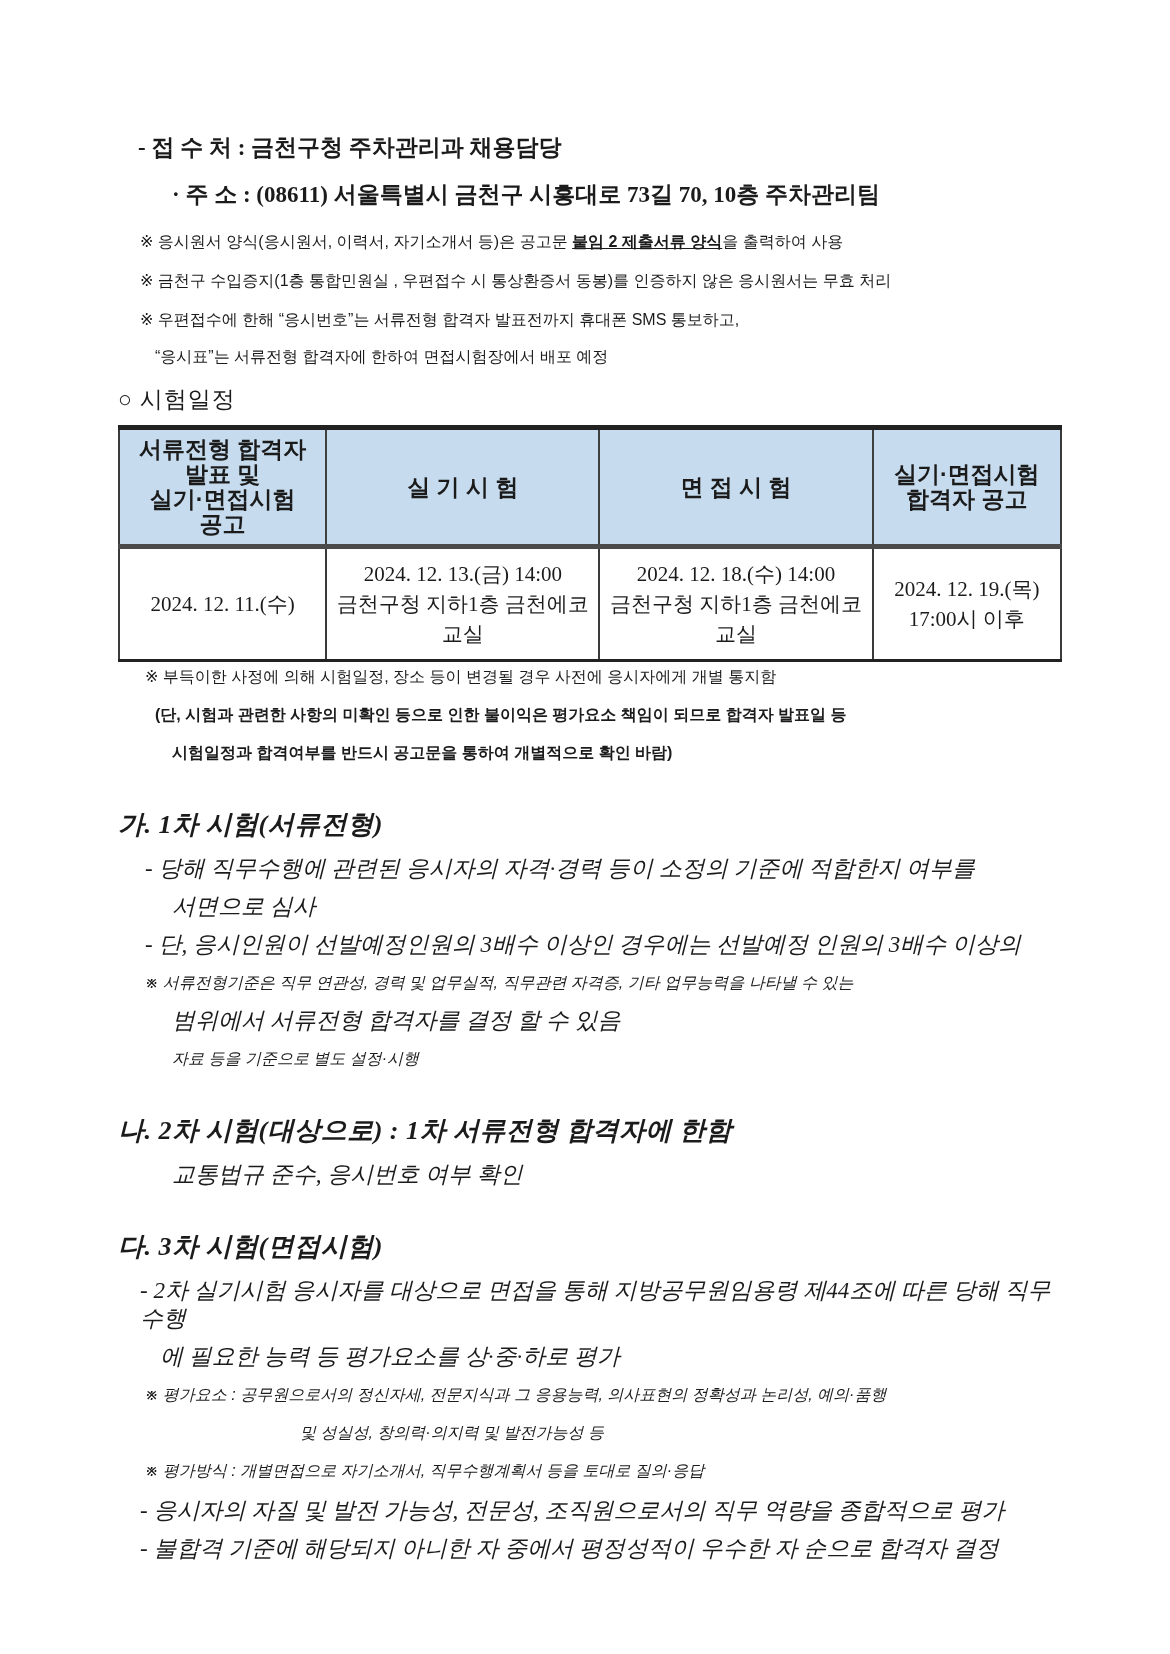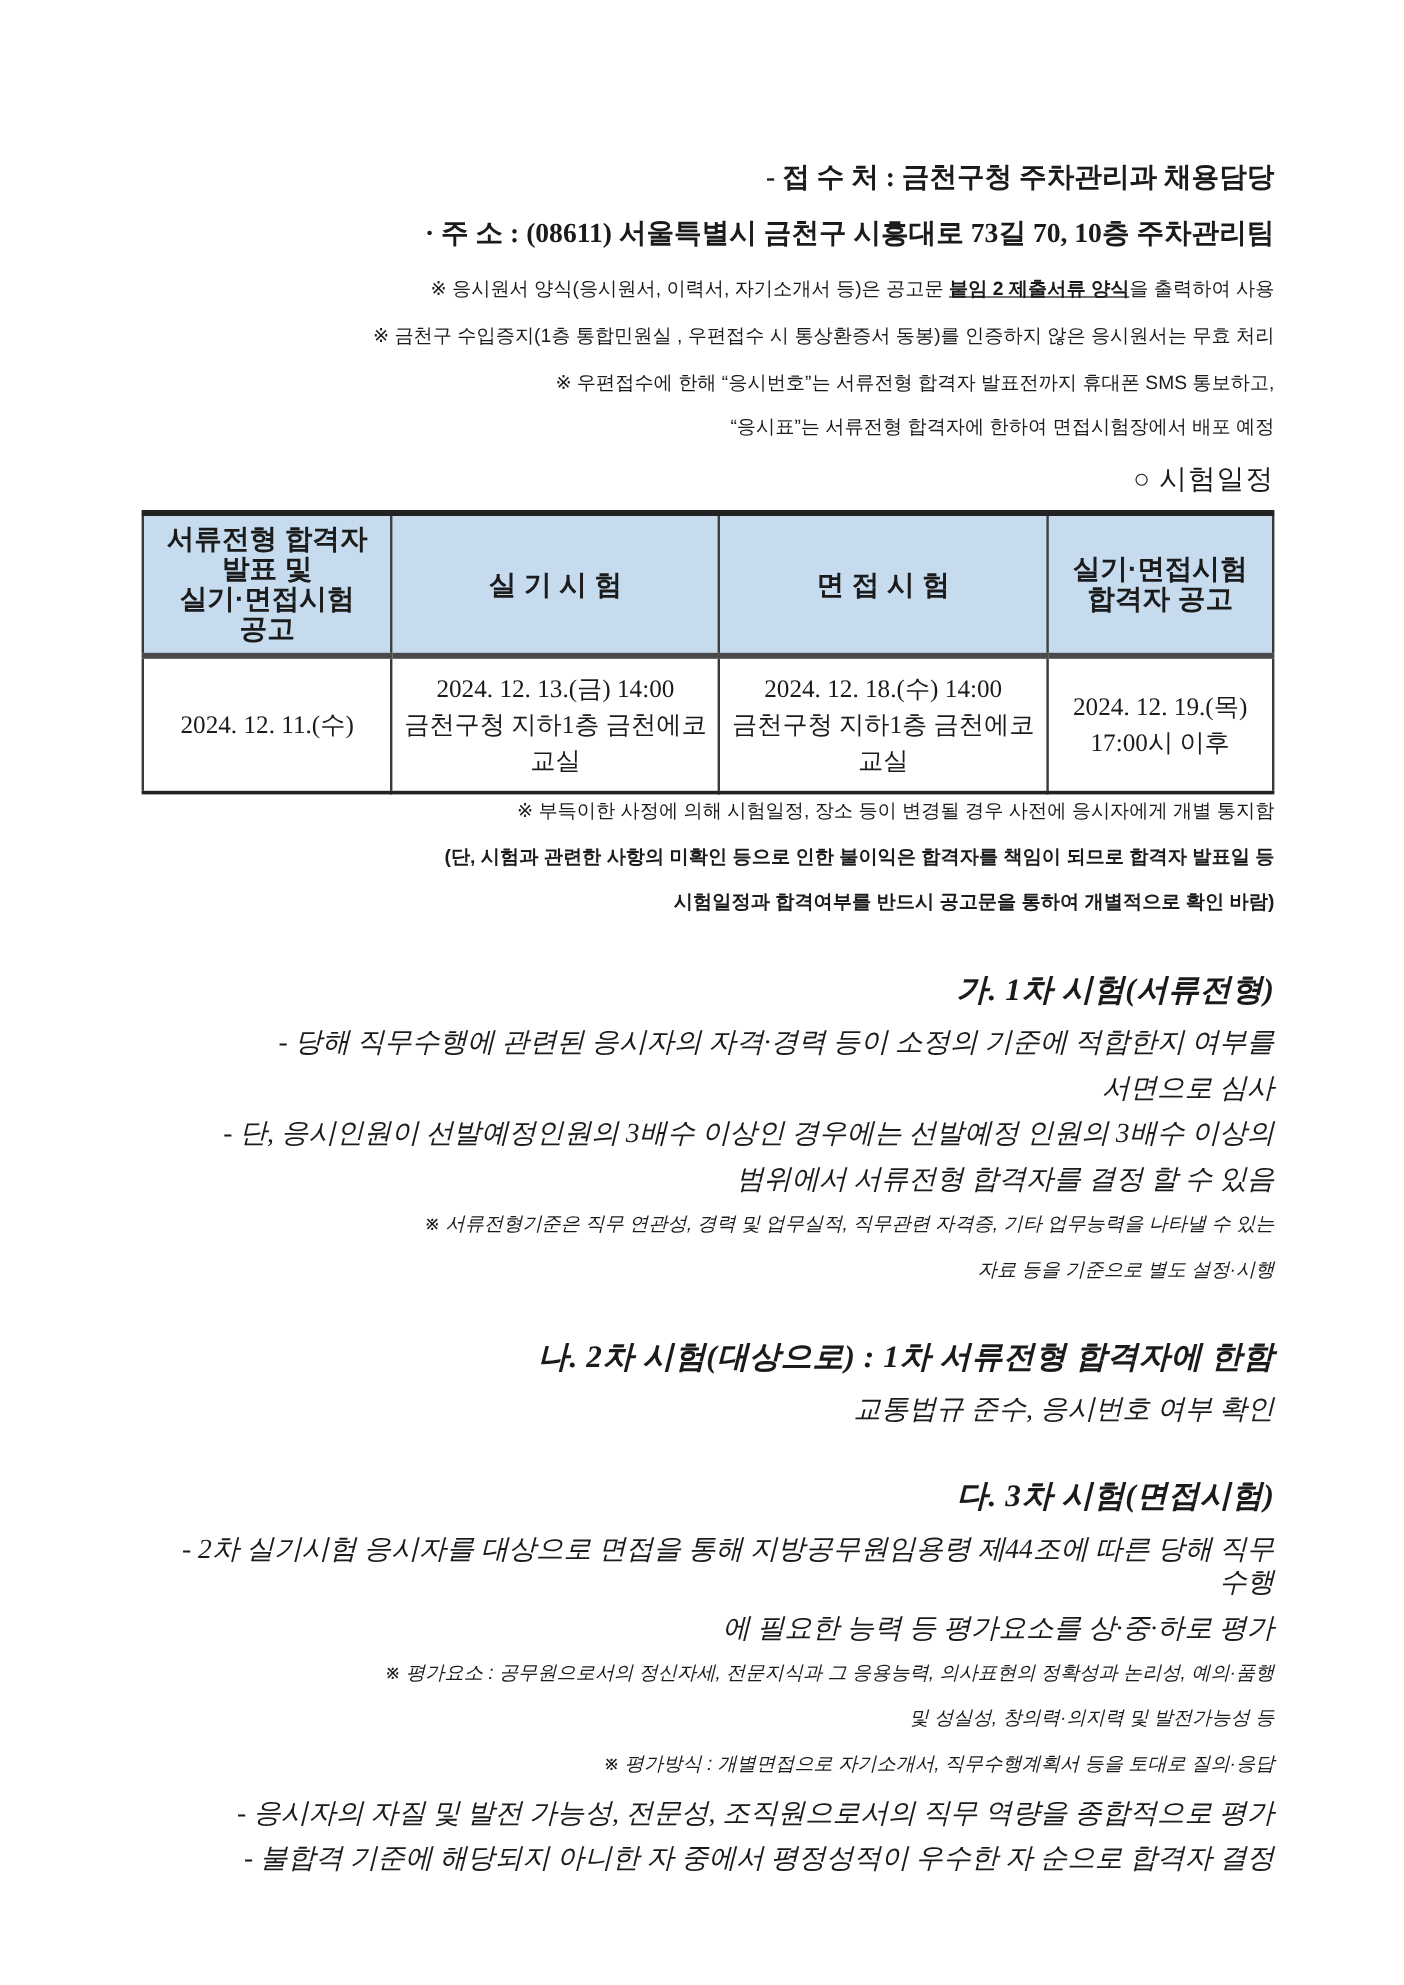--- a/index.html
+++ b/index.html
@@ -7,21 +7,21 @@
     --border:#2b2b2b;
     --text:#1b1b1b;
   }
   html,body{margin:0;padding:0;}
   body{
     width:1170px;height:1654px;overflow:hidden;
     background:#ffffff;color:var(--text);
     font-family:"Liberation Serif","DejaVu Serif",serif;
   }
   .doc{padding:134px 108px 0 118px;}
-  p{margin:0;text-align:right;}
+  p{margin:0;}
   .ln{line-height:27px;}
   .serif{font-family:"Liberation Serif","DejaVu Serif",serif;font-size:23px;}
   .sans{font-family:"Liberation Sans","DejaVu Sans",sans-serif;font-size:20px;}
   .b{font-weight:bold;}
   .sm{font-size:16px;}
   .em{font-weight:bold;text-decoration:underline;}
   
   .i0{padding-left:20px;}
   .i1{padding-left:54px;}
   .i2{padding-left:22px;}
@@ -112,31 +112,31 @@
         <td>2024. 12. 18.(수) 14:00
 금천구청 지하1층 금천에코교실</td>
         <td>2024. 12. 19.(목)
 17:00시 이후</td>
       </tr>
     </tbody>
   </table>
 
   <div class="tnotes">
     <p class="ln sans sm i4 mb9">※ 부득이한 사정에 의해 시험일정, 장소 등이 변경될 경우 사전에 응시자에게 개별 통지함</p>
-    <p class="ln sans sm b i3 mb9">(단, 시험과 관련한 사항의 미확인 등으로 인한 불이익은 합격자를 책임이 되므로 합격자 발표일 등</p>
+    <p class="ln sans sm b i3 mb9">(단, 시험과 관련한 사항의 미확인 등으로 인한 불이익은 평가요소 책임이 되므로 합격자 발표일 등</p>
     <p class="ln sans sm b i1">시험일정과 합격여부를 반드시 공고문을 통하여 개별적으로 확인 바람)</p>
   </div>
 
   <div class="section">
     <p class="sec-title serif">가. 1차 시험(서류전형)</p>
     <p class="ln serif i4 mb10">- 당해 직무수행에 관련된 응시자의 자격·경력 등이 소정의 기준에 적합한지 여부를</p>
     <p class="ln serif i1 mb10">서면으로 심사</p>
     <p class="ln serif i4 mb10">- 단, 응시인원이 선발예정인원의 3배수 이상인 경우에는 선발예정 인원의 3배수 이상의</p>
+    <p class="ln sans sm i4 mb10">※ 서류전형기준은 직무 연관성, 경력 및 업무실적, 직무관련 자격증, 기타 업무능력을 나타낼 수 있는</p>
     <p class="ln serif i1 mb10">범위에서 서류전형 합격자를 결정 할 수 있음</p>
-    <p class="ln sans sm i4 mb10">※ 서류전형기준은 직무 연관성, 경력 및 업무실적, 직무관련 자격증, 기타 업무능력을 나타낼 수 있는</p>
     <p class="ln sans sm i1">자료 등을 기준으로 별도 설정·시행</p>
   </div>
 
   <div class="section">
     <p class="sec-title serif">나. 2차 시험(대상으로) : 1차 서류전형 합격자에 한함</p>
     <p class="ln serif i1">교통법규 준수, 응시번호 여부 확인</p>
   </div>
 
   <div class="section">
     <p class="sec-title serif">다. 3차 시험(면접시험)</p>

